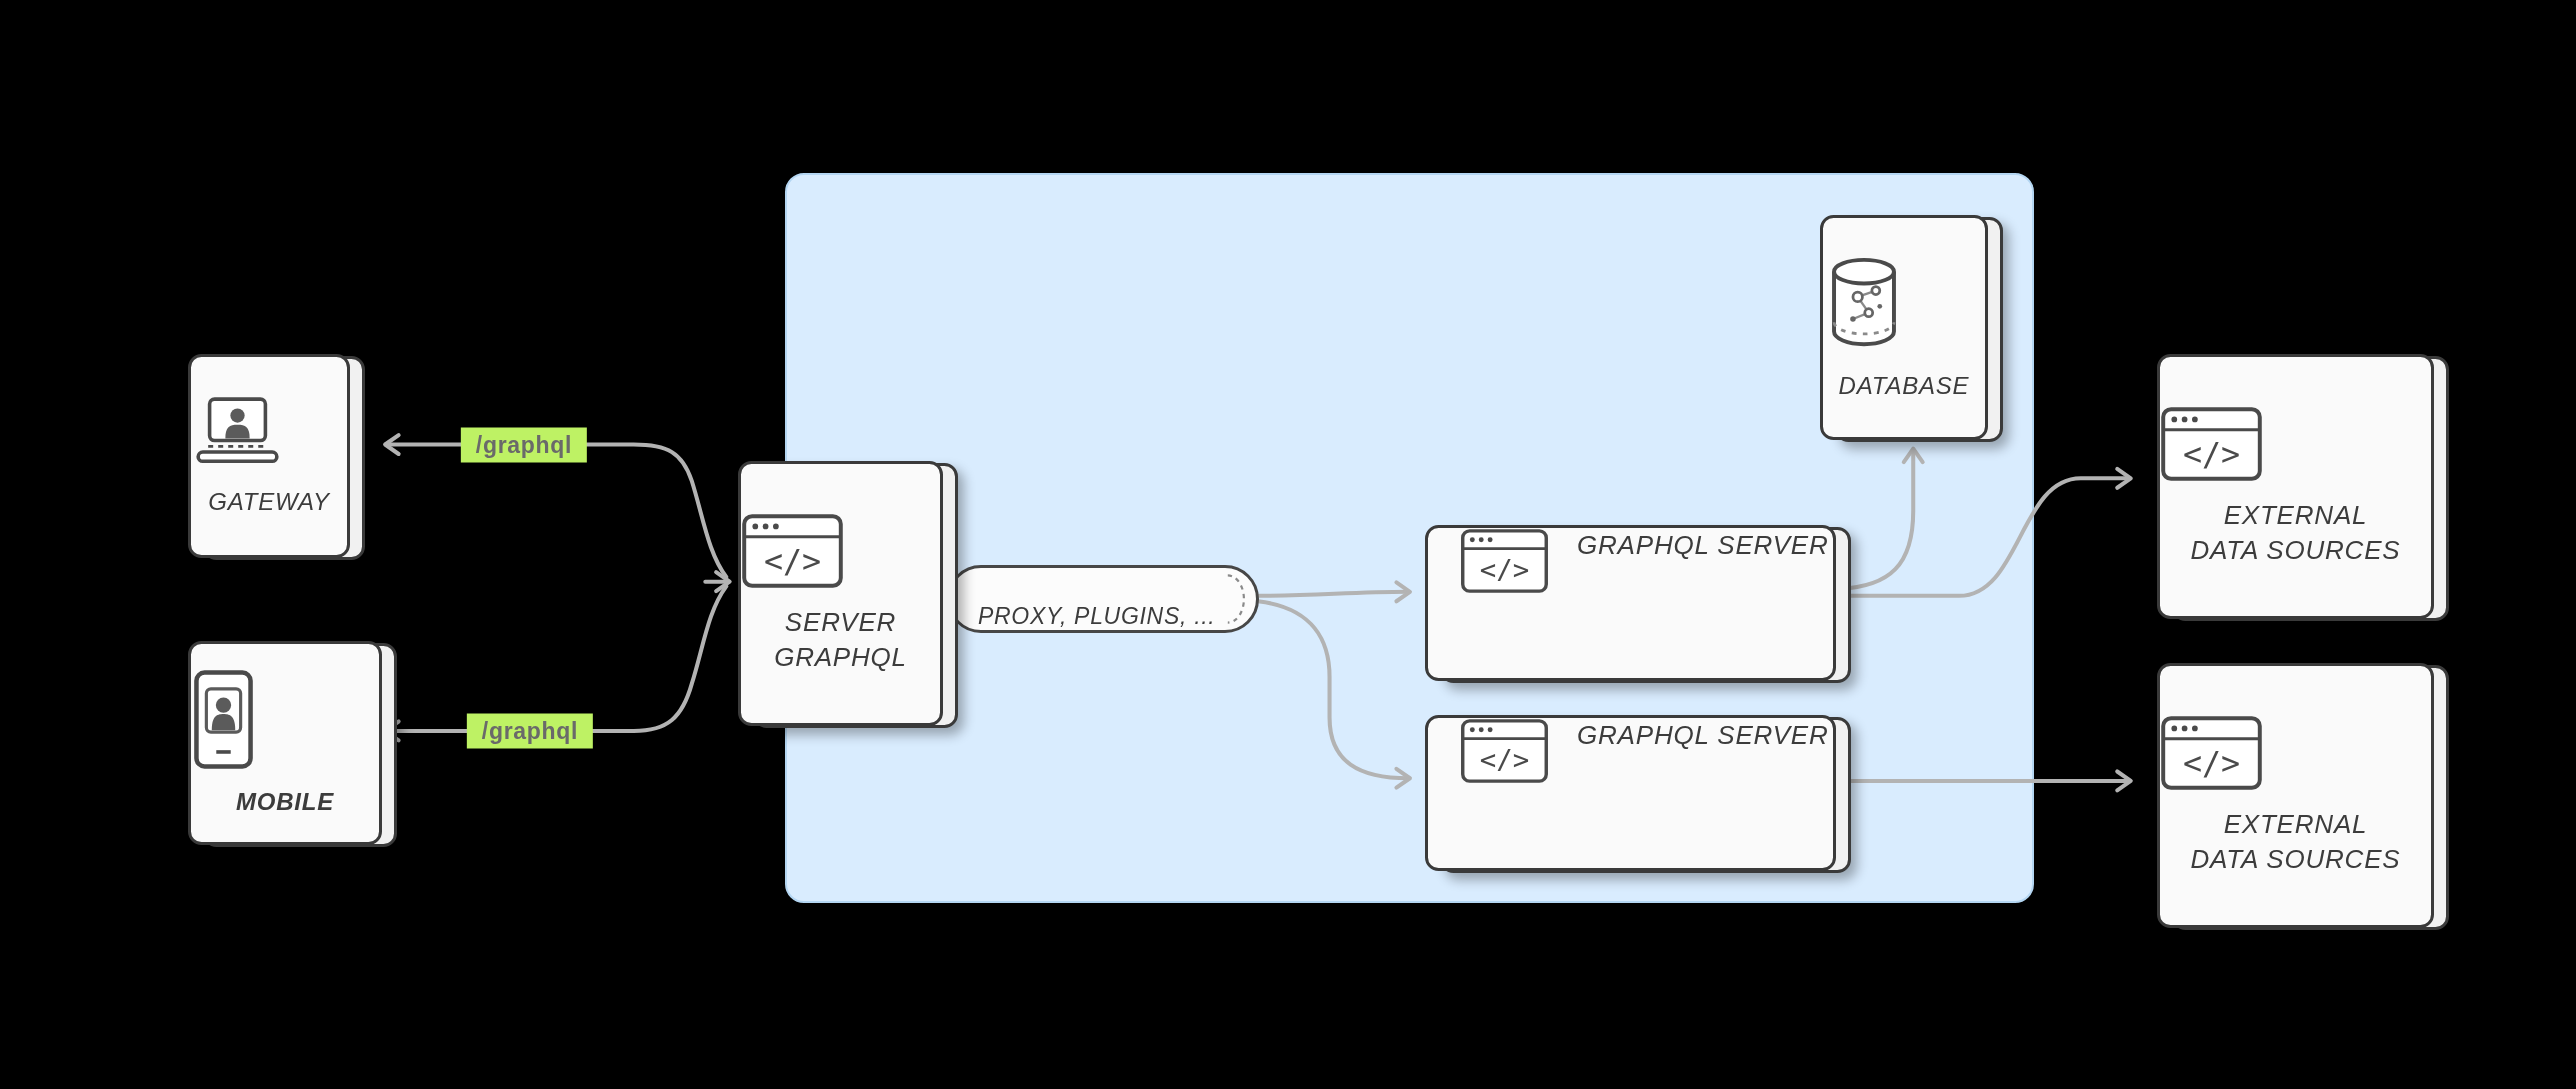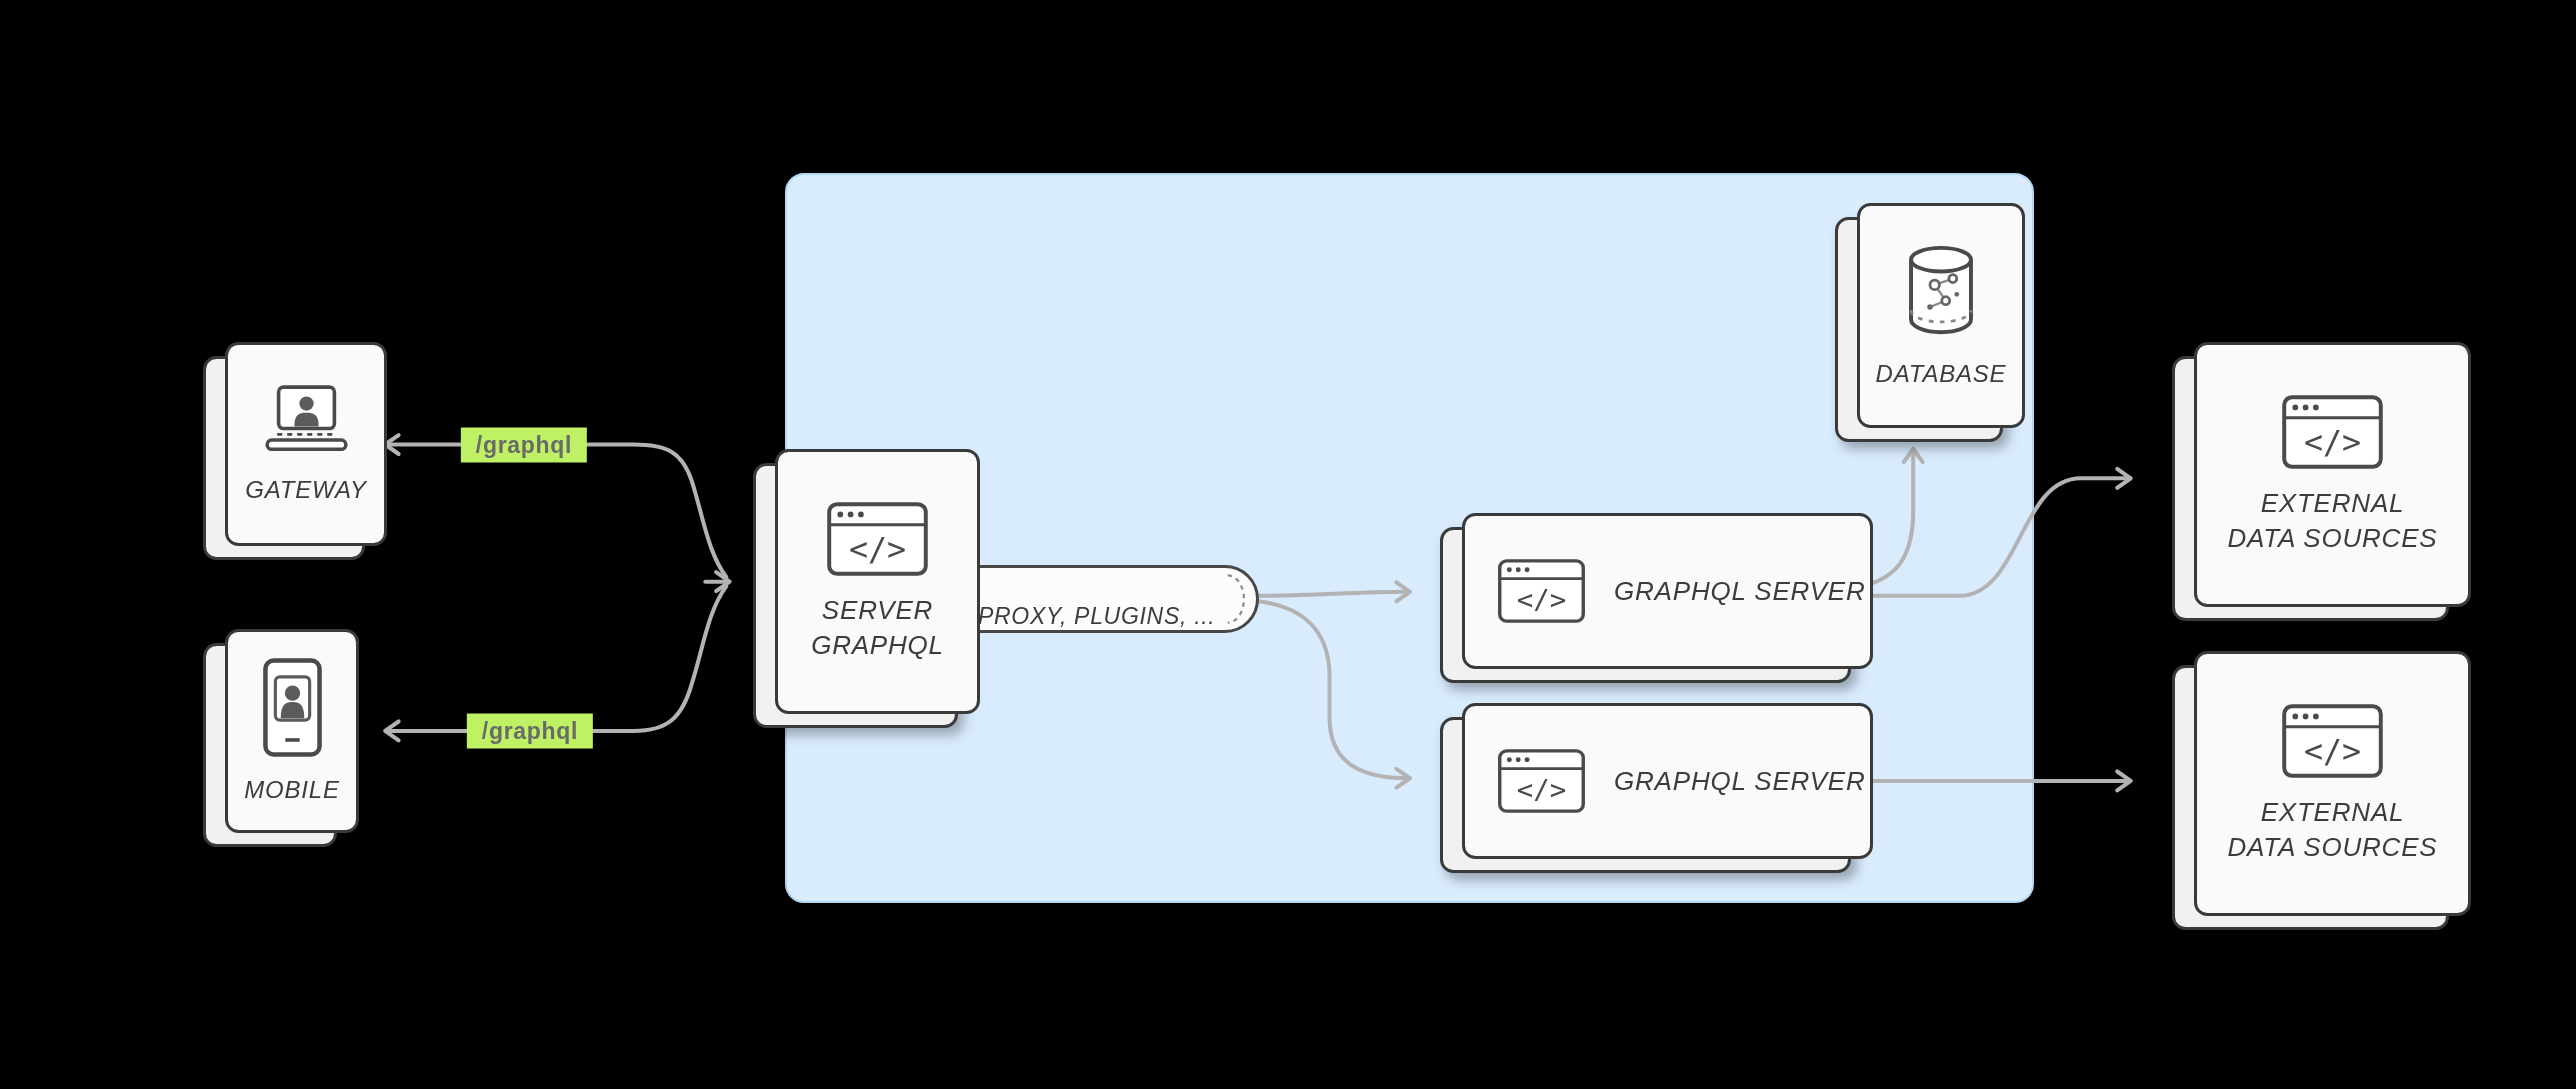--- a/index.html
+++ b/index.html
@@ -16,33 +16,33 @@
   
   #wires{position:absolute;left:0;top:0;width:2576px;height:1089px;z-index:1;}
   
   .stack{position:absolute;z-index:3;}
   .stack .behind{
     position:absolute;left:15px;top:13.5px;width:100%;height:100%;
     background:#f1f1f1;border:3.4px solid #3a3a3a;border-radius:13.5px;
     box-sizing:border-box;box-shadow:5.4px 6.8px 12px rgba(0,0,0,0.30);
   }
   .stack .front{
-    position:absolute;left:0;top:0;width:100%;height:100%;
+    position:absolute;left:0;top:12px;width:100%;height:100%;
     background:#fafafa;border:3.4px solid #3a3a3a;border-radius:13.5px;
     box-sizing:border-box;display:flex;flex-direction:column;
-    align-items:center;justify-content:center;margin-left:37px;
+    justify-content:center;
   }
   .card-label{
     font-style:italic;color:#3c3c3c;font-size:24px;letter-spacing:0.8px;
     text-align:center;line-height:1.32;white-space:nowrap;
   }
   .card-label.big{font-size:26px;}
   
   #desktop{left:188px;top:342px;width:162px;height:204px;}
-  #mobile{left:188px;top:629px;width:134px;height:204px;}
+  #mobile{left:188px;top:629px;width:194px;height:204px;font-weight:bold;}
   #gateway{left:738px;top:449px;width:205px;height:265px;}
   #server-top{left:1425px;top:513px;width:411px;height:156px;}
   #server-bottom{left:1425px;top:703px;width:411px;height:156px;}
   #database{left:1820px;top:203px;width:168px;height:225px;}
   #external-top{left:2157px;top:342px;width:277px;height:265px;}
   #external-bottom{left:2157px;top:651px;width:277px;height:265px;}
   .front.row{flex-direction:row;justify-content:flex-start;padding-left:32px;gap:28px;}
   .front.col{gap:16px;}
   
   #pipeline{

